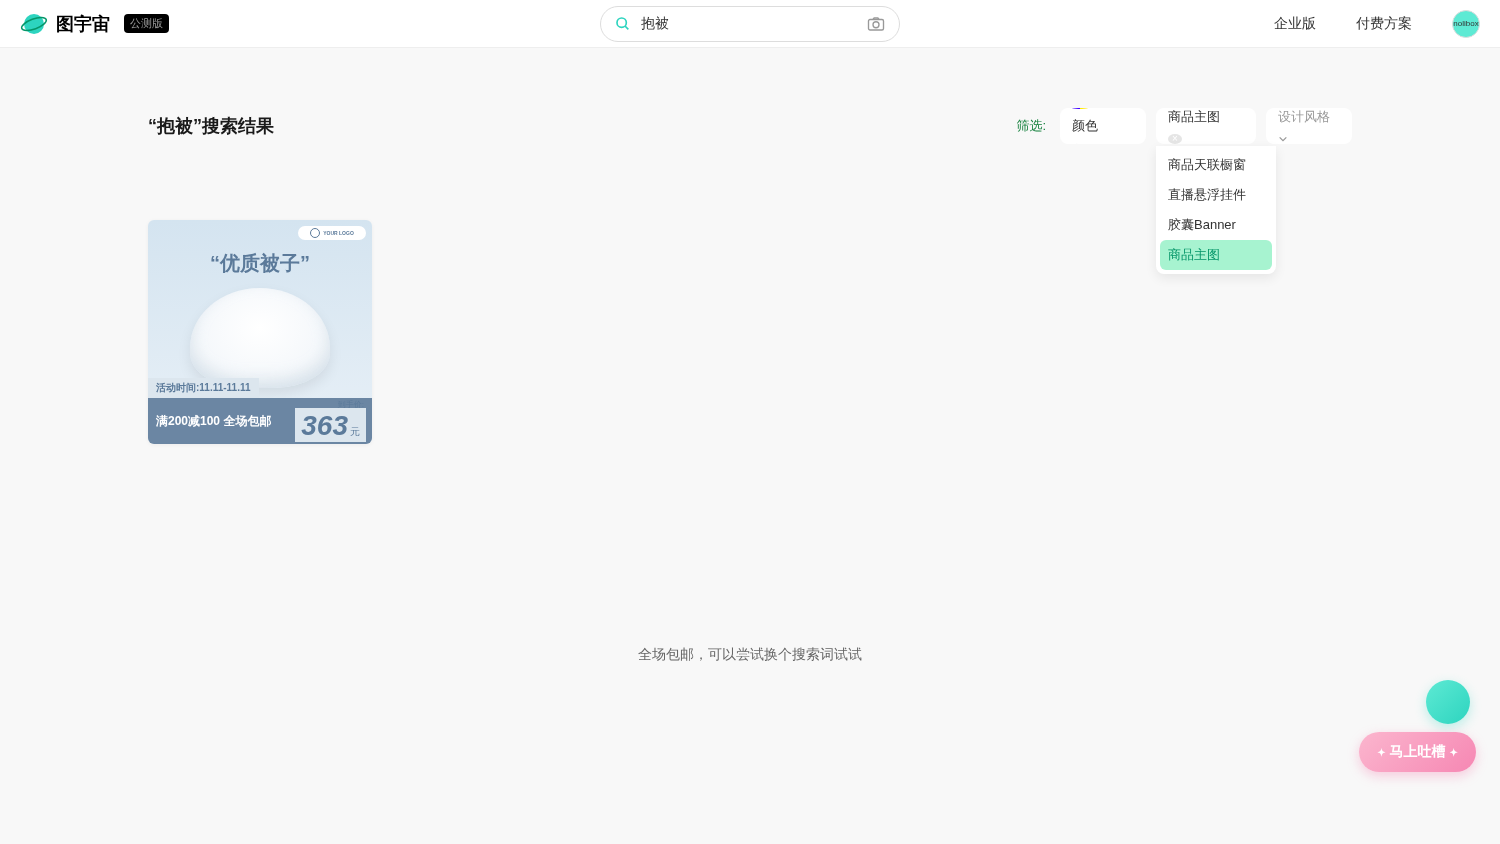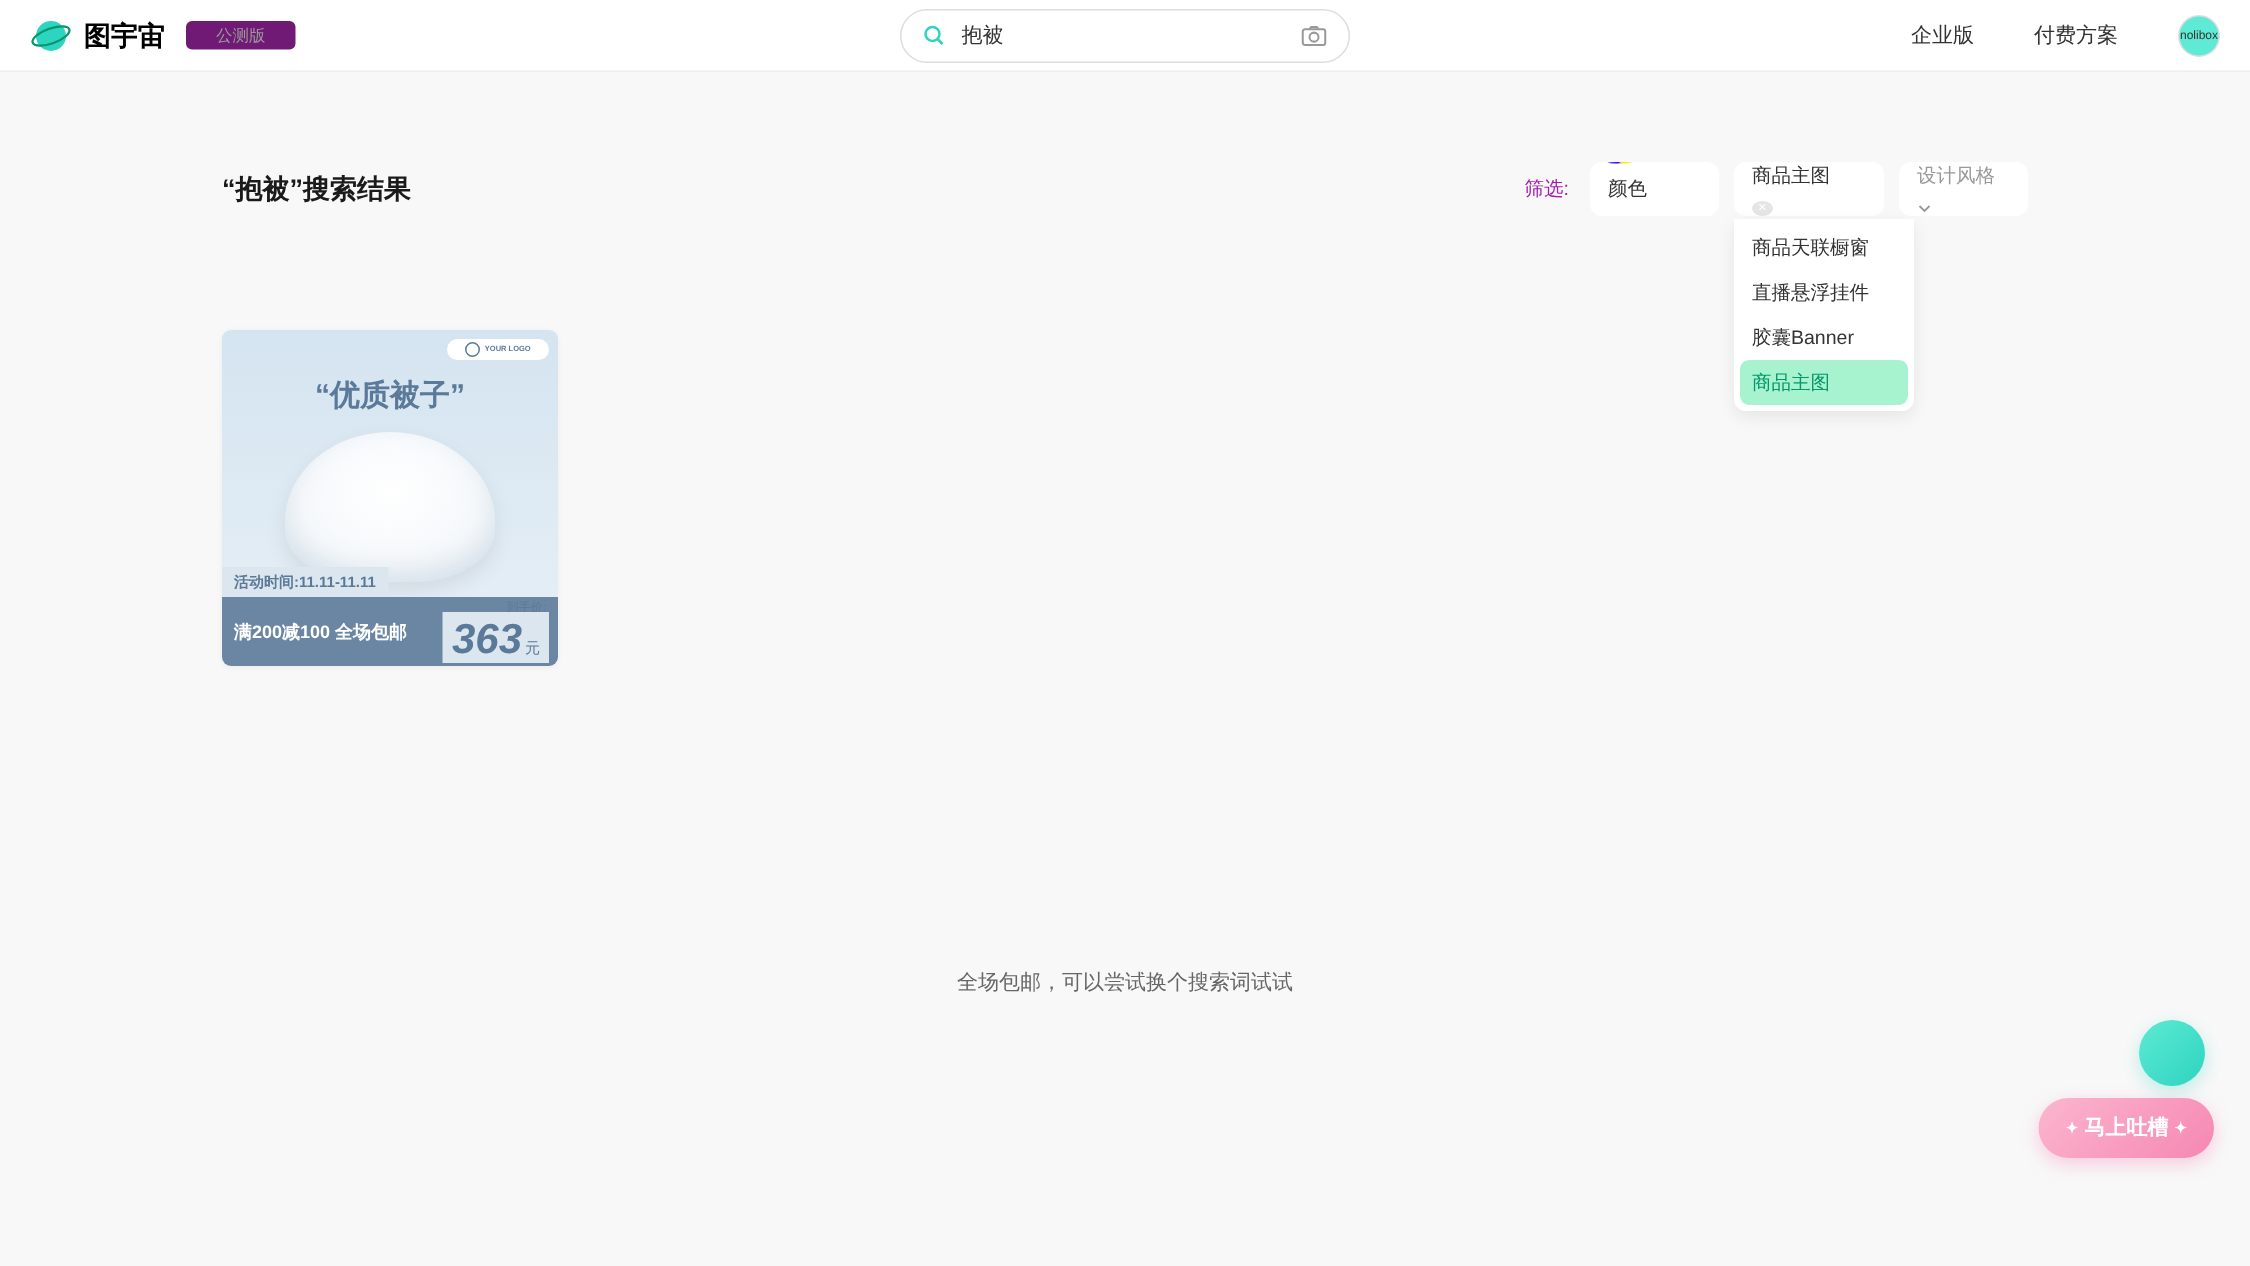--- a/index.html
+++ b/index.html
@@ -3,35 +3,35 @@
   <meta charset="utf-8">
   <style>
     * { margin: 0; padding: 0; box-sizing: border-box; }
     body { font-family: -apple-system, BlinkMacSystemFont, "Segoe UI", "PingFang SC", "Microsoft YaHei", sans-serif; background: #f8f8f8; width: 1500px; height: 844px; overflow: hidden; }
     
     
     .header { height: 48px; background: #fff; border-bottom: 1px solid #eee; display: flex; align-items: center; padding: 0 20px; position: relative; }
     .logo-wrap { display: flex; align-items: center; gap: 8px; }
     .logo-icon { width: 28px; height: 28px; }
     .logo-text { font-size: 18px; font-weight: 700; color: #000; }
-    .logo-badge { font-size: 11px; color: #999; background: #701a75; padding: 2px 20px; border-radius: 4px; margin-left: 6px; }
+    .logo-badge { font-size: 11px; color: #999; background: #000000; padding: 2px 6px; border-radius: 4px; margin-left: 6px; }
     .search-wrap { position: absolute; left: 50%; transform: translateX(-50%); width: 300px; height: 36px; border: 1px solid #ddd; border-radius: 18px; display: flex; align-items: center; padding: 0 14px; gap: 10px; }
     .search-icon { width: 16px; height: 16px; color: #2dd4bf; }
     .search-input { flex: 1; border: none; outline: none; font-size: 14px; color: #333; background: transparent; }
     .camera-icon { width: 18px; height: 18px; color: #999; }
     .header-right { margin-left: auto; display: flex; align-items: center; gap: 40px; }
     .header-link { font-size: 14px; color: #333; cursor: pointer; }
     .avatar { width: 28px; height: 28px; border-radius: 50%; border: 1px solid #ddd; display:flex; align-items:center; justify-content:center; font-size:8px; color:#333; background:#5eead4; }
     
     
     .content { padding: 60px 148px 0; }
     .title-row { display: flex; align-items: center; justify-content: space-between; margin-bottom: 28px; }
     .page-title { font-size: 18px; font-weight: 700; color: #1a1a1a; }
     .filters { display: flex; align-items: center; gap: 10px; position: relative; }
-    .filter-label { font-size: 13px; color: #a21caf; margin-right: 4px; }
+    .filter-label { font-size: 13px; color: #15803d; margin-right: 4px; }
     .filter-select { height: 36px; background: #fff; border-radius: 8px; display: flex; align-items: flex-start; padding: 0 12px; gap: 8px; cursor: pointer; min-width: 86px; flex-direction: column; }
     .color-wheel { width: 16px; height: 16px; border-radius: 50%; background: conic-gradient(red,orange,yellow,lime,cyan,blue,magenta,red); }
     .filter-text { font-size: 13px; color: #333; flex:1; }
     .filter-text.placeholder { color: #999; }
     .chevron { width: 10px; height: 10px; color: #999; }
     .clear-icon { width: 14px; height: 14px; background: #e5e5e5; border-radius: 50%; display:flex; align-items:center; justify-content:center; color:#fff; font-size:10px; line-height:1; }
     
     
     .dropdown { position: absolute; top: 38px; left: 0; right: 0; background: #fff; border-radius: 0 0 8px 8px; box-shadow: 0 4px 12px rgba(0,0,0,0.08); padding: 4px; z-index: 10; width: 120px; }
     .dropdown-wrap { position: relative; }

